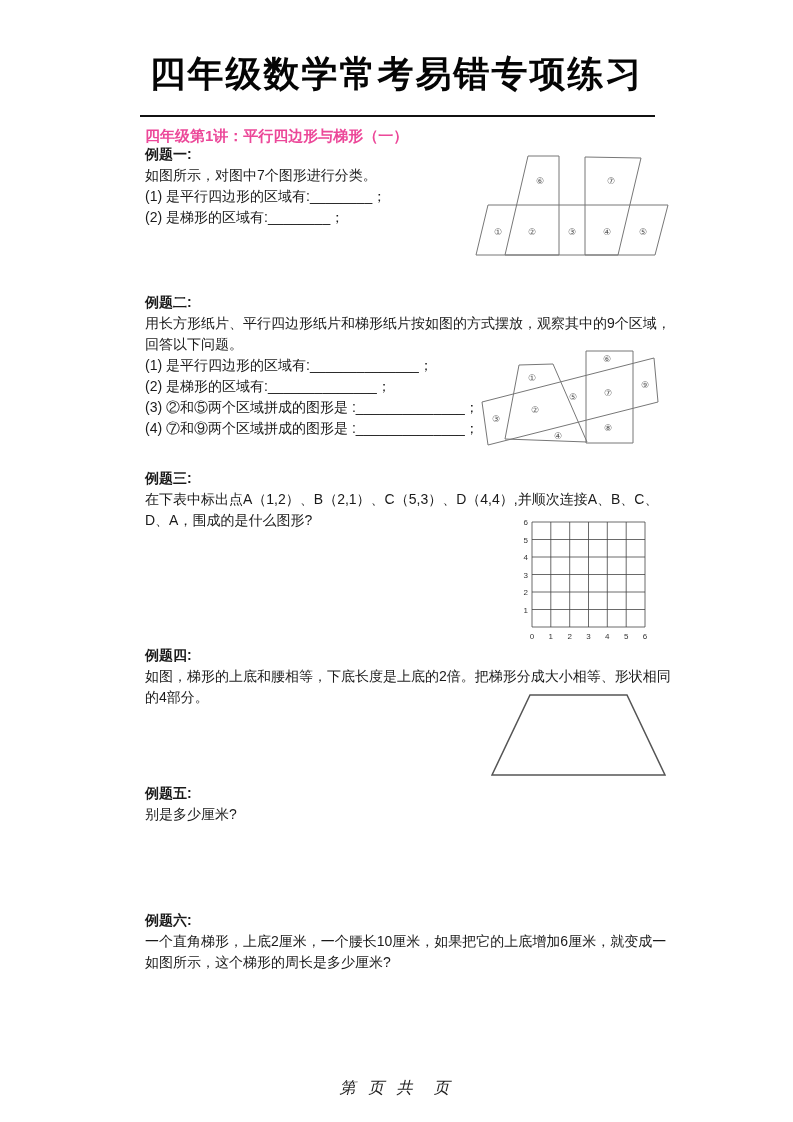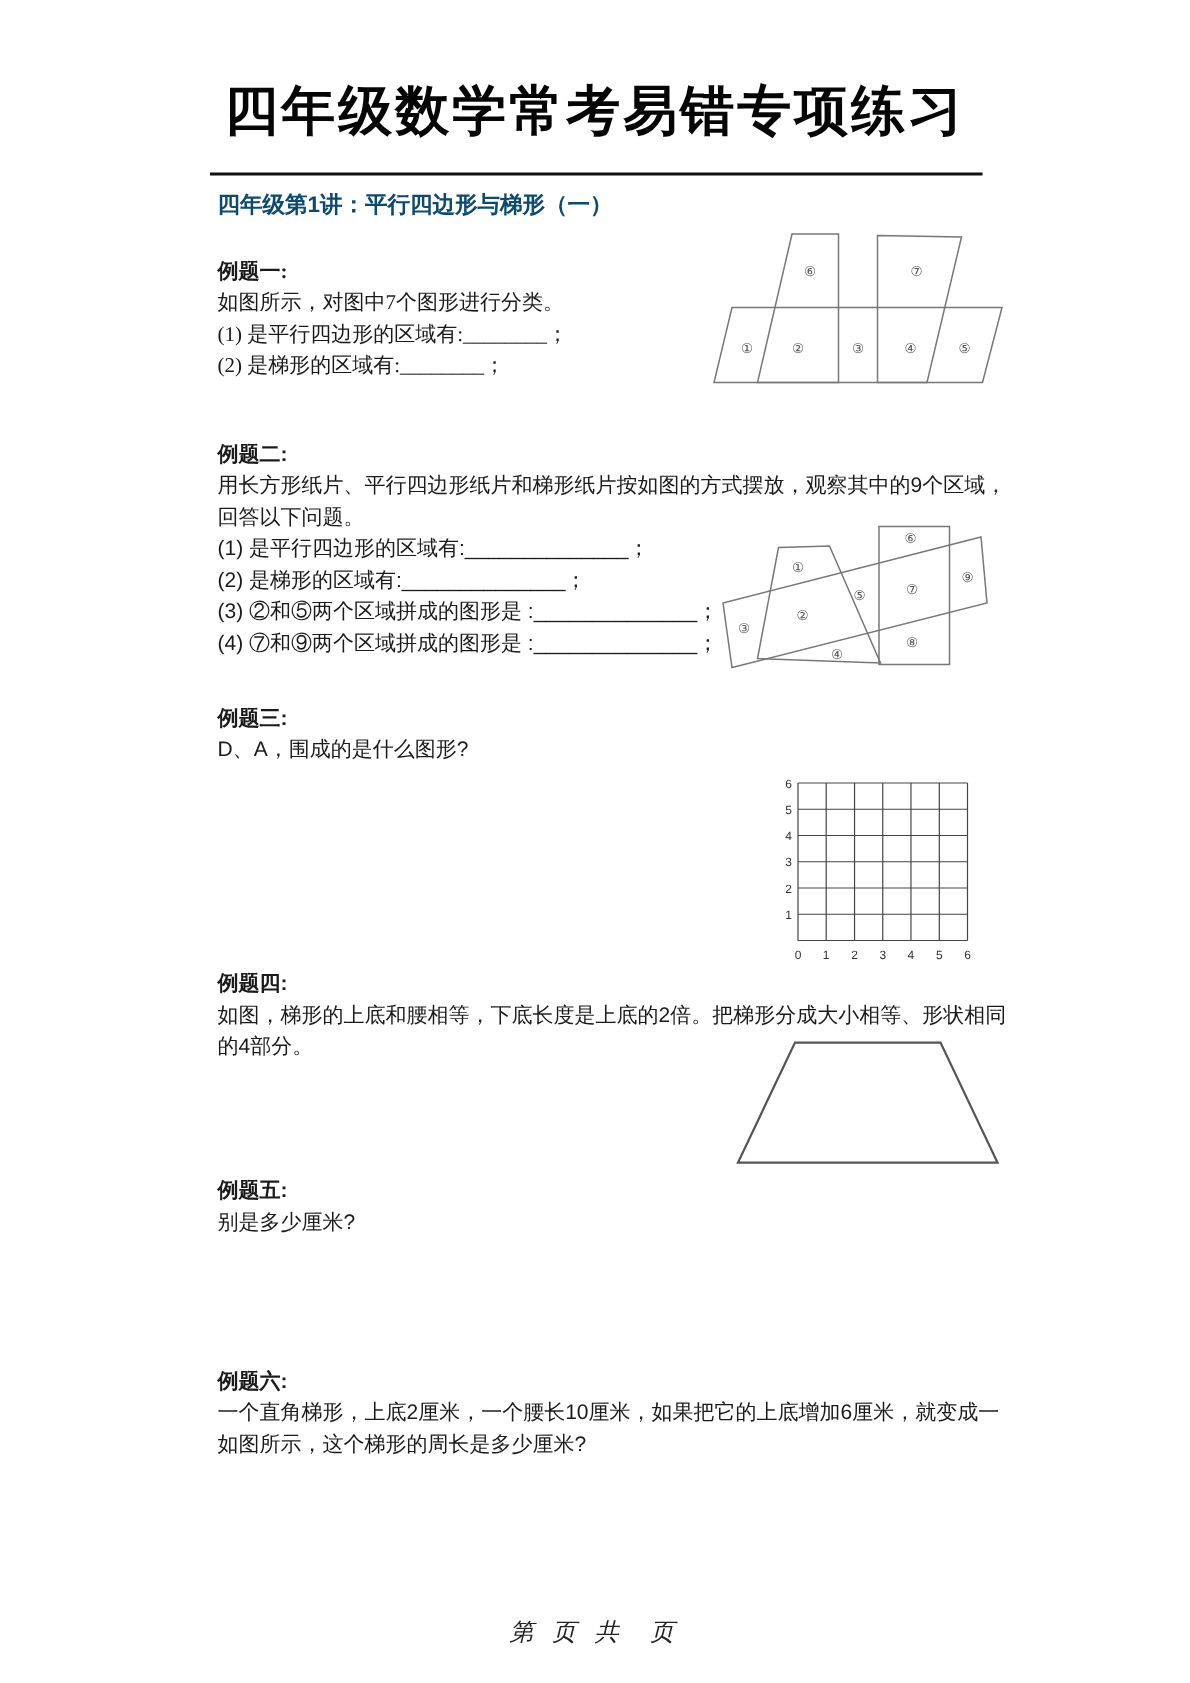--- a/index.html
+++ b/index.html
@@ -6,21 +6,21 @@
   .page {
     position:relative; width:793px; height:1122px; background:#ffffff;
     font-family:"Liberation Sans", sans-serif; color:#1a1a1a; overflow:hidden;
   }
   .abs { position:absolute; }
   .doc-title {
     top:50px; left:0; width:100%; text-align:center;
     font-size:36px; font-weight:bold; letter-spacing:2px; color:#050505;
   }
   .title-rule { top:115px; left:140px; width:515px; height:2px; background:#111; }
-  .section-heading { top:127px; left:145px; font-size:15px; font-weight:bold; color:#0c4a6e; }
+  .section-heading { top:127px; left:145px; font-size:15px; font-weight:bold; color:#ec4899; }
   .prob { left:145px; width:545px; font-size:14px; line-height:21px; }
   .prob .plabel { font-weight:bold; }
   .prob .pline { height:21px; white-space:pre; }
   .page-footer {
     top:1078px; left:0; width:100%; text-align:center;
     font-size:16px; color:#222; white-space:pre; letter-spacing:4px;font-style:italic;
   }
   svg { display:block; }
   svg text { font-family:"Liberation Sans", sans-serif; }
   .fig-shape { fill:none; stroke:#777; stroke-width:1; }
@@ -31,21 +31,21 @@
 </style>
 </head>
 <body>
 
 <div class="page">
 
   <div class="abs doc-title">四年级数学常考易错专项练习</div>
   <div class="abs title-rule"></div>
   <div class="abs section-heading">四年级第1讲：平行四边形与梯形（一）</div>
 
-  <div class="abs prob" style="top:171px;font-family:Liberation Serif, serif;">
+  <div class="abs prob" style="top:144px;">
     <div class="pline plabel">例题一:</div>
     <div class="pline">如图所示，对图中7个图形进行分类。</div>
     <div class="pline">(1) 是平行四边形的区域有:________；</div>
     <div class="pline">(2) 是梯形的区域有:________；</div>
   </div>
 
   <svg class="abs" style="left:475px; top:148px;" width="215" height="112" viewBox="0 0 215 112">
     <polygon class="fig-shape" points="13,57 193,57 180,107 1,107"></polygon>
     <polygon class="fig-shape" points="53,8 84,8 84,107 30,107"></polygon>
     <polygon class="fig-shape" points="110,9 166,10 143,107 110,107"></polygon>
@@ -78,20 +78,21 @@
     <text class="region-num" x="78" y="99">④</text>
     <text class="region-num" x="93" y="60">⑤</text>
     <text class="region-num" x="127" y="22">⑥</text>
     <text class="region-num" x="128" y="56">⑦</text>
     <text class="region-num" x="128" y="91">⑧</text>
     <text class="region-num" x="165" y="48">⑨</text>
   </svg>
 
   <div class="abs prob" style="top:468px;">
     <div class="pline plabel">例题三:</div>
+    <div class="pline">在下表中标出点A（1,2）、B（2,1）、C（5,3）、D（4,4）,并顺次连接A、B、C、</div>
     <div class="pline">D、A，围成的是什么图形?</div>
   </div>
 
   <svg class="abs" style="left:515px; top:515px;" width="155" height="130" viewBox="0 0 155 130">
     <g>
       <line class="grid-line" x1="17" y1="7" x2="17" y2="112"></line>
       <line class="grid-line" x1="35.8" y1="7" x2="35.8" y2="112"></line>
       <line class="grid-line" x1="54.7" y1="7" x2="54.7" y2="112"></line>
       <line class="grid-line" x1="73.5" y1="7" x2="73.5" y2="112"></line>
       <line class="grid-line" x1="92.3" y1="7" x2="92.3" y2="112"></line>

